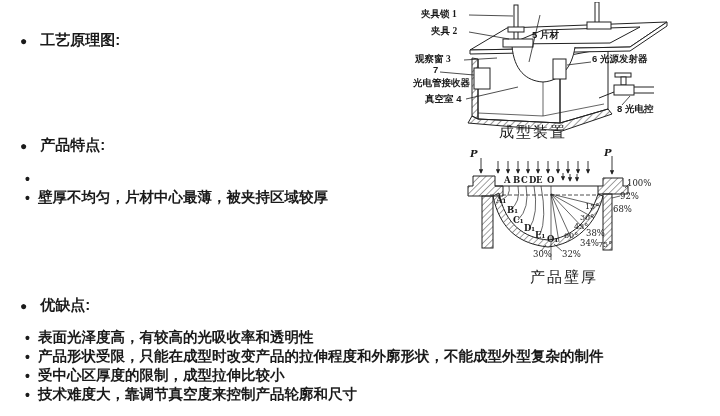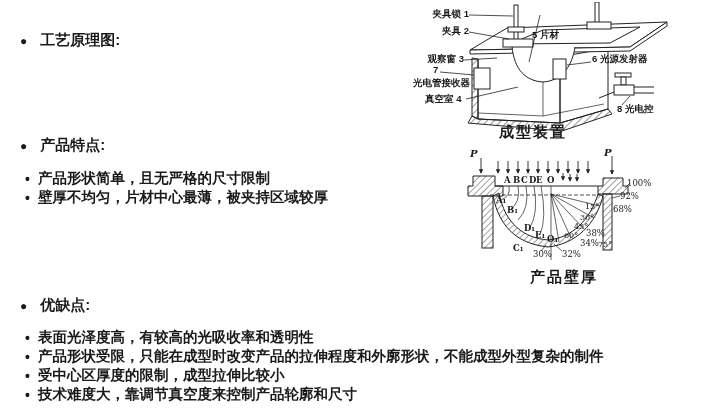--- a/index.html
+++ b/index.html
@@ -6,22 +6,22 @@
   body{width:720px;height:416px;background:#fff;font-family:"Liberation Sans",sans-serif;color:#1a1a1a;}
   .page{position:relative;width:720px;height:416px;background:#fff;overflow:hidden;}
   .sec-head{position:absolute;display:flex;align-items:center;gap:13px;font-size:15px;font-weight:700;white-space:nowrap;}
   .sec-head .dot{font-size:12px;line-height:1;}
   .sub-list{position:absolute;display:flex;flex-direction:column;font-size:14.5px;font-weight:600;}
   .sub-item{display:flex;gap:8px;height:19px;align-items:center;white-space:nowrap;}
   .sub-item .sdot{font-size:14px;line-height:1;}
   .fig{position:absolute;}
   .fig svg{position:absolute;left:0;top:0;}
   .lbl{position:absolute;font-size:9.5px;font-weight:600;white-space:nowrap;line-height:1.1;}
-  .lbl.r{text-align:right;}
-  .cap{position:absolute;font-size:15px;font-weight:700;letter-spacing:2px;white-space:nowrap;}
+  .lbl.r{text-align:left;font-family:Liberation Serif, serif;}
+  .cap{position:absolute;font-size:15px;font-weight:400;letter-spacing:2px;white-space:nowrap;}
   .pt{position:absolute;font-size:8.5px;font-weight:700;font-family:"DejaVu Serif",serif;line-height:1;}
   .pct{position:absolute;font-size:8.5px;font-family:"DejaVu Serif",serif;line-height:1;white-space:nowrap;}
   .ang{position:absolute;font-size:8px;font-family:"DejaVu Serif",serif;line-height:1;white-space:nowrap;margin-top:18px;}
   .pp{position:absolute;font-size:10px;font-style:italic;font-weight:700;font-family:"DejaVu Serif",serif;line-height:1;}
 </style>
 </head>
 <body>
 
 <div class="page">
 
@@ -30,21 +30,20 @@
     <span>工艺原理图:</span>
   </div>
 
   <div class="sec-head" style="left:20px;top:136px;">
     <span class="dot">●</span>
     <span>产品特点:</span>
   </div>
   <div class="sub-list" style="left:25px;top:169px;">
     <div class="sub-item">
       <span class="sdot">•</span>
-      <span>产品形状简单，且无严格的尺寸限制</span>
     </div>
     <div class="sub-item">
       <span class="sdot">•</span>
       <span>壁厚不均匀，片材中心最薄，被夹持区域较厚</span>
     </div>
   </div>
 
   <div class="sec-head" style="left:20px;top:296px;">
     <span class="dot">●</span>
     <span>优缺点:</span>
@@ -201,21 +200,21 @@
     <span class="pp" style="left:20px;top:1px;">P</span>
     <span class="pp" style="left:154px;top:0px;">P</span>
     <span class="pt" style="left:54px;top:28px;">A</span>
     <span class="pt" style="left:63px;top:28px;">B</span>
     <span class="pt" style="left:71px;top:28px;">C</span>
     <span class="pt" style="left:79px;top:28px;">D</span>
     <span class="pt" style="left:86px;top:28px;">E</span>
     <span class="pt" style="left:97px;top:28px;">O</span>
     <span class="pt" style="left:46px;top:48px;">A₁</span>
     <span class="pt" style="left:57px;top:58px;">B₁</span>
-    <span class="pt" style="left:63px;top:68px;margin-top:28px;">C₁</span>
+    <span class="pt" style="left:63px;top:68px;">C₁</span>
     <span class="pt" style="left:74px;top:76px;">D₁</span>
     <span class="pt" style="left:85px;top:83px;">E₁</span>
     <span class="pt" style="left:97px;top:87px;text-align:right;">O₁</span>
     <span class="ang" style="left:135px;top:37px;">15°</span>
     <span class="ang" style="left:130px;top:48px;">30°</span>
     <span class="ang" style="left:124px;top:57px;">45°</span>
     <span class="ang" style="left:114px;top:66px;">60°</span>
     <span class="ang" style="left:102px;top:75px;padding-left:46px;">75°</span>
     <span class="pct" style="left:177px;top:31px;">100%</span>
     <span class="pct" style="left:170px;top:44px;">92%</span>

